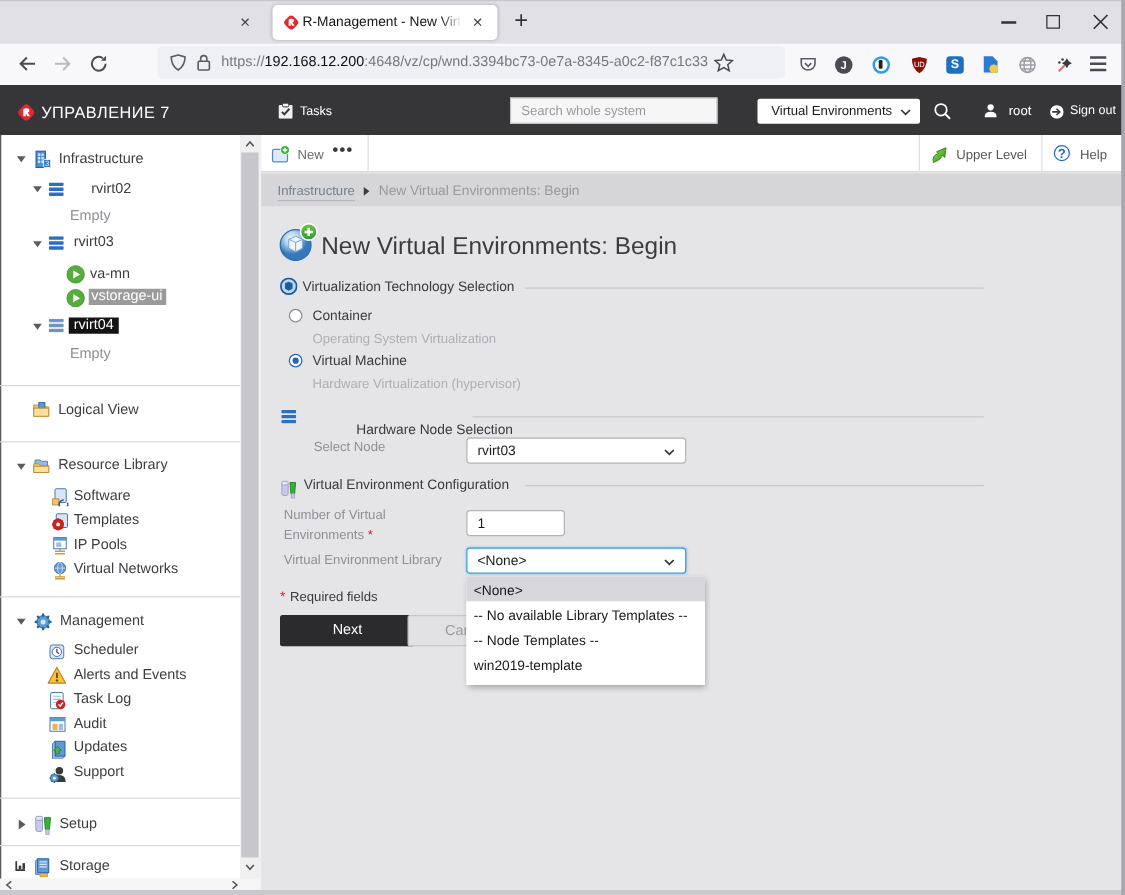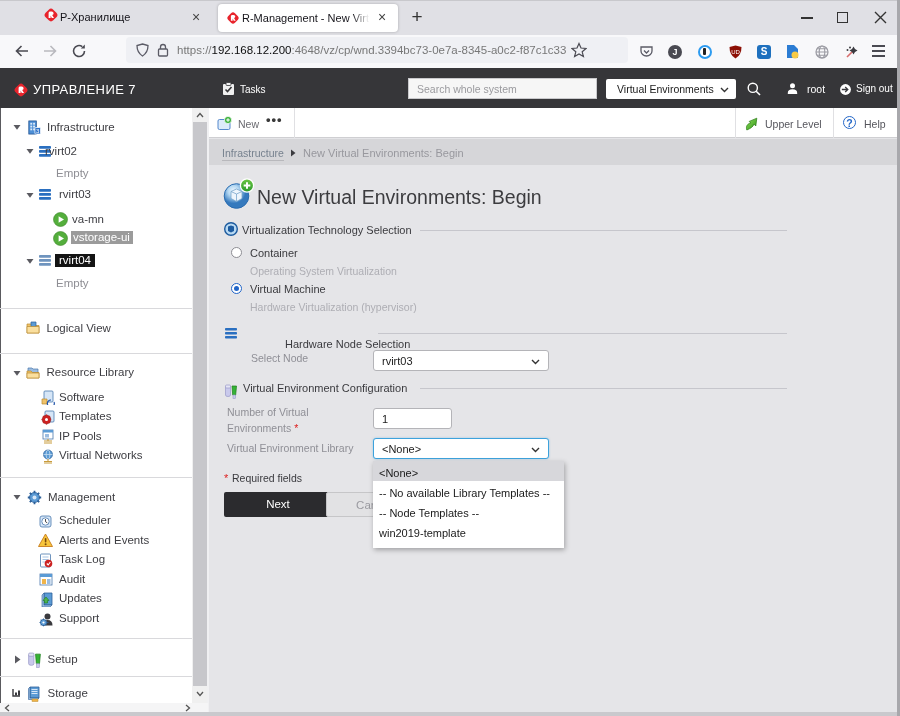--- a/index.html
+++ b/index.html
@@ -7,27 +7,20 @@
   body { font-family:"Liberation Sans", sans-serif; }
   .page { position:relative; width:900px; height:716px; background:#e5e5e8; overflow:hidden; }
   .abs { position:absolute; }
 </style>
 </head>
 <body>
 <div class="page">
 
   <div class="abs" style="left:0;top:0;width:900px;height:35px;background:#e0e0e5;border-top:1px solid #c8c8cc;"></div>
 
-  <div class="abs" style="left:28px;top:6px;width:180px;height:24px;">
-    <svg class="abs" style="left:15px;top:1px;" width="16" height="16" viewBox="0 0 16 16">
-      <rect x="2.6" y="2.6" width="10.8" height="10.8" rx="3.2" fill="#e8242c" transform="rotate(45 8 8)"></rect>
-      <path d="M5.6 11 L5.6 6 Q5.6 4.6 7.4 4.6 L8.6 4.6 Q10.6 4.8 10.6 6.4 Q10.6 7.6 9.2 8 L11 11 L8.8 11 L7.6 8.5 L7.6 11 Z" fill="#fff"></path>
-    </svg>
-    <span class="abs" style="left:32px;top:5px;font-size:11px;color:#15141a;">Р-Хранилище</span>
-  </div>
   <div class="abs" style="left:192px;top:11px;width:12px;height:12px;color:#444;font-size:14px;line-height:12px;">×</div>
 
   <div class="abs" style="left:218px;top:4px;width:180px;height:28px;background:#fff;border-radius:4px;box-shadow:0 0 3px rgba(0,0,0,.25);"></div>
   <svg class="abs" style="left:226px;top:11px;" width="14" height="14" viewBox="0 0 16 16">
     <rect x="2.6" y="2.6" width="10.8" height="10.8" rx="3.2" fill="#e8242c" transform="rotate(45 8 8)"></rect>
     <path d="M5.6 11 L5.6 6 Q5.6 4.6 7.4 4.6 L8.6 4.6 Q10.6 4.8 10.6 6.4 Q10.6 7.6 9.2 8 L11 11 L8.8 11 L7.6 8.5 L7.6 11 Z" fill="#fff"></path>
   </svg>
   <div class="abs" style="left:242px;top:12px;width:130px;height:14px;overflow:hidden;font-size:11px;color:#15141a;white-space:nowrap;-webkit-mask-image:linear-gradient(90deg,#000 85%,transparent 98%);">R-Management - New Virtual E</div>
   <div class="abs" style="left:378px;top:11px;width:12px;height:12px;color:#444;font-size:14px;line-height:12px;">×</div>
   <div class="abs" style="left:407px;top:7px;width:20px;height:20px;color:#333;font-size:19px;line-height:20px;font-weight:300;text-align:center;">+</div>
@@ -97,21 +90,21 @@
     <rect x="2.6" y="2.6" width="10.8" height="10.8" rx="3.2" fill="#e8242c" transform="rotate(45 8 8)"></rect>
     <path d="M5.6 11 L5.6 6 Q5.6 4.6 7.4 4.6 L8.6 4.6 Q10.6 4.8 10.6 6.4 Q10.6 7.6 9.2 8 L11 11 L8.8 11 L7.6 8.5 L7.6 11 Z" fill="#fff"></path>
   </svg>
   <div class="abs" style="left:33px;top:82px;font-size:13px;letter-spacing:.4px;color:#fff;">УПРАВЛЕНИЕ 7</div>
   <svg class="abs" style="left:222px;top:82px;" width="13" height="13" viewBox="0 0 13 13">
       <rect x="1" y="2" width="11" height="11" rx="1" fill="#f0f0f0"></rect>
       <rect x="4" y="0.5" width="5" height="3" rx="1" fill="#f0f0f0" stroke="#363639" stroke-width=".8"></rect>
       <path d="M3.5 7.5 L5.5 9.5 L9.5 5" stroke="#363639" stroke-width="1.6" fill="none"></path>
     </svg>
   <div class="abs" style="left:240px;top:84px;font-size:10px;color:#fff;">Tasks</div>
-  <div class="abs" style="left:408px;top:78px;width:189px;height:21px;background:#f6f6f6;border:1px solid #c9c9cc;">
+  <div class="abs" style="left:408px;top:78px;width:166px;height:21px;background:#f6f6f6;border:1px solid #c9c9cc;">
     <div style="margin:4px 0 0 8px;font-size:10.5px;color:#9a9a9e;white-space:nowrap;">Search whole system</div>
   </div>
   <div class="abs" style="left:606px;top:79px;width:130px;height:20px;background:#fff;border-radius:2px;">
     <div style="margin:4px 0 0 11px;font-size:10.5px;color:#1a1a1a;white-space:nowrap;overflow:hidden;">Virtual Environments</div>
     <svg class="abs" style="right:7px;top:8px;" width="9" height="6" viewBox="0 0 9 6">
         <path d="M1 1 L4.5 4.5 L8 1" stroke="#333" stroke-width="1.4" fill="none"></path>
       </svg>
   </div>
   <svg class="abs" style="left:747px;top:82px;" width="14" height="14" viewBox="0 0 14 14">
       <circle cx="5.8" cy="5.8" r="4.6" fill="none" stroke="#fff" stroke-width="1.4"></circle>
@@ -158,21 +151,21 @@
     </svg>
     <div class="abs" style="left:47px;top:121px;">Infrastructure</div>
     <svg class="abs" style="left:26px;top:148px;" width="8" height="6" viewBox="0 0 8 6">
         <path d="M0.5 1 L7.5 1 L4 5.8 Z" fill="#5a5a60"></path>
       </svg>
     <svg class="abs" style="left:39px;top:146px;" width="12" height="11" viewBox="0 0 12 11">
         <rect x="0" y="0" width="12" height="2.7" rx="0.8" fill="#2a6fc0"></rect>
         <rect x="0" y="4" width="12" height="2.7" rx="0.8" fill="#2a6fc0"></rect>
         <rect x="0" y="8" width="12" height="2.7" rx="0.8" fill="#2a6fc0"></rect>
       </svg>
-    <div class="abs" style="left:45px;top:145px;">rvirt02</div>
+    <div class="abs" style="left:73px;top:145px;">rvirt02</div>
     <div class="abs" style="left:56px;top:167px;color:#8e8e94;">Empty</div>
     <svg class="abs" style="left:26px;top:192px;" width="8" height="6" viewBox="0 0 8 6">
         <path d="M0.5 1 L7.5 1 L4 5.8 Z" fill="#5a5a60"></path>
       </svg>
     <svg class="abs" style="left:39px;top:189px;" width="12" height="11" viewBox="0 0 12 11">
         <rect x="0" y="0" width="12" height="2.7" rx="0.8" fill="#2a6fc0"></rect>
         <rect x="0" y="4" width="12" height="2.7" rx="0.8" fill="#2a6fc0"></rect>
         <rect x="0" y="8" width="12" height="2.7" rx="0.8" fill="#2a6fc0"></rect>
       </svg>
     <div class="abs" style="left:59px;top:188px;">rvirt03</div>

